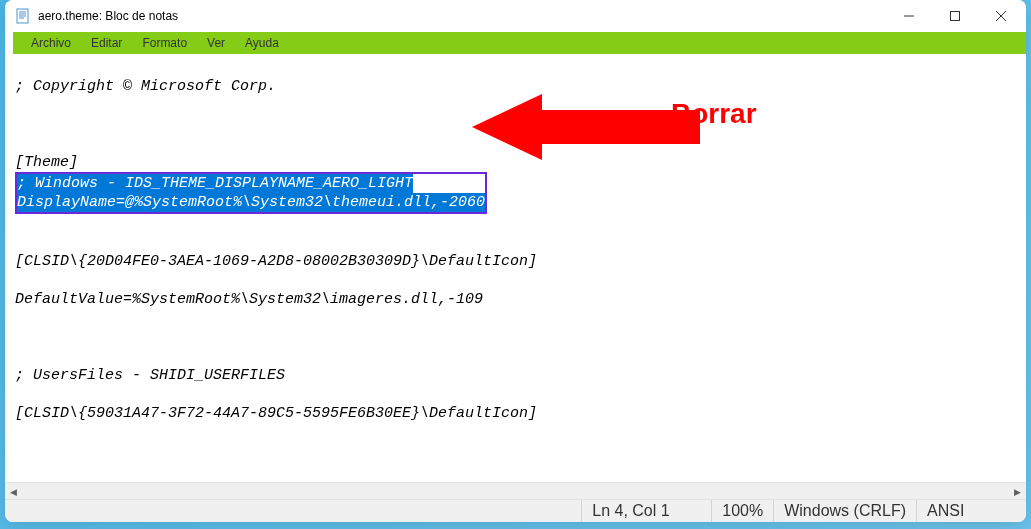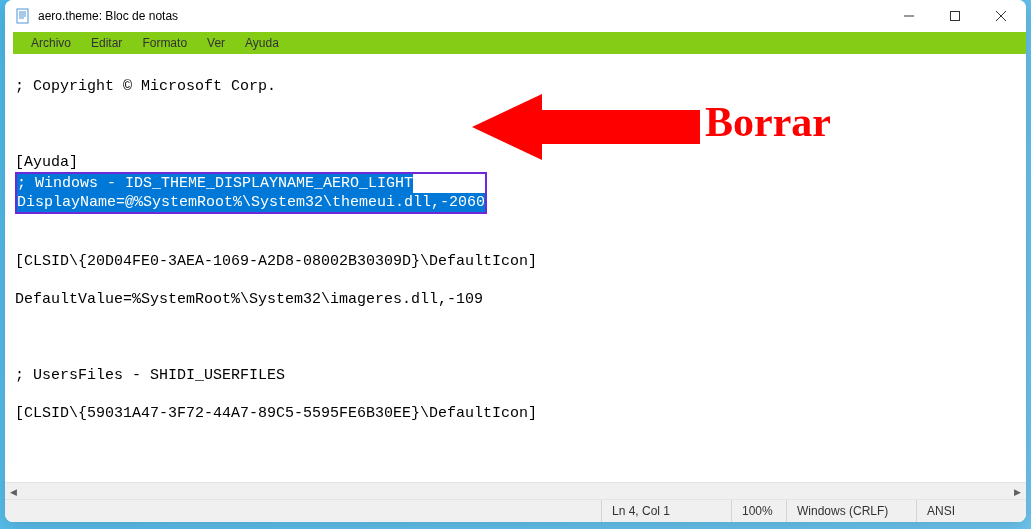--- a/index.html
+++ b/index.html
@@ -76,21 +76,21 @@
       flex: 1;
       padding: 4px 10px;
       font-family: Consolas, 'Courier New', monospace;
       font-size: 15px;
       line-height: 19px;
       color: #000;
       white-space: pre;
       overflow: auto;
       position: relative;
     }
-    .line { display: block; min-height: 19px; }
+    .line { display: block; min-height: 19px; font-style: italic; }
     .highlight-box {
       border: 2px solid #6d28d9;
       display: inline-block;
       vertical-align: top;
     }
     .sel {
       background: #0078d7;
       color: #ffffff;
       display: inline-block;
     }
@@ -115,21 +115,21 @@
       font-size: 9px;
     }
     .scroll-arrow.left { left: 0; }
     .scroll-arrow.right { right: 0; }
     .statusbar {
       height: 23px;
       background: #f0f0f0;
       border-top: 1px solid #e3e3e3;
       display: flex;
       align-items: center;
-      font-size: 12px;
+      font-size: 16px;
       color: #333;
     }
     .status-spacer { flex: 1; }
     .status-cell {
       padding: 0 10px;
       border-left: 1px solid #d4d4d4;
       height: 100%;
       display: flex;
       align-items: center;
       min-width: 60px;
@@ -141,25 +141,25 @@
     }
     .arrow {
       position: absolute;
       top: 92px;
       left: 472px;
     }
     .arrow svg { display: block; }
     .borrar {
       position: absolute;
       top: 98px;
-      left: 705px;
-      font-size: 42px;
+      left: 671px;
+      font-size: 28px;
       font-weight: 700;
       color: #ff0000;
-      font-family: Liberation Serif, serif;
+      font-family: Liberation Sans, sans-serif;
     }
   </style>
 </head>
 <body>
 
 <div class="window">
   <div class="titlebar">
     <span class="title-icon">
       <svg width="16" height="16" viewBox="0 0 16 16">
           <rect x="2" y="1" width="11" height="14" fill="#fff" stroke="#4e95d9" stroke-width="1"></rect>
@@ -194,21 +194,21 @@
     <span class="menu-item">Archivo</span>
     <span class="menu-item">Editar</span>
     <span class="menu-item">Formato</span>
     <span class="menu-item">Ver</span>
     <span class="menu-item">Ayuda</span>
   </div>
 
   <div class="editor">
 <span class="line">; Copyright © Microsoft Corp.</span>
 <span class="line"></span>
-<span class="line">[Ayuda]</span><span class="highlight-box"><span class="line"><span class="sel">; Windows - IDS_THEME_DISPLAYNAME_AERO_LIGHT</span><span class="selpad">      </span></span><span class="line"><span class="sel">DisplayName=@%SystemRoot%\System32\themeui.dll,-2060</span></span></span>
+<span class="line">[Theme]</span><span class="highlight-box"><span class="line"><span class="sel">; Windows - IDS_THEME_DISPLAYNAME_AERO_LIGHT</span><span class="selpad">      </span></span><span class="line"><span class="sel">DisplayName=@%SystemRoot%\System32\themeui.dll,-2060</span></span></span>
 <span class="line"></span>
 <span class="line">[CLSID\{20D04FE0-3AEA-1069-A2D8-08002B30309D}\DefaultIcon]</span>
 <span class="line">DefaultValue=%SystemRoot%\System32\imageres.dll,-109</span>
 <span class="line"></span>
 <span class="line">; UsersFiles - SHIDI_USERFILES</span>
 <span class="line">[CLSID\{59031A47-3F72-44A7-89C5-5595FE6B30EE}\DefaultIcon]</span>
 
 
 
 

